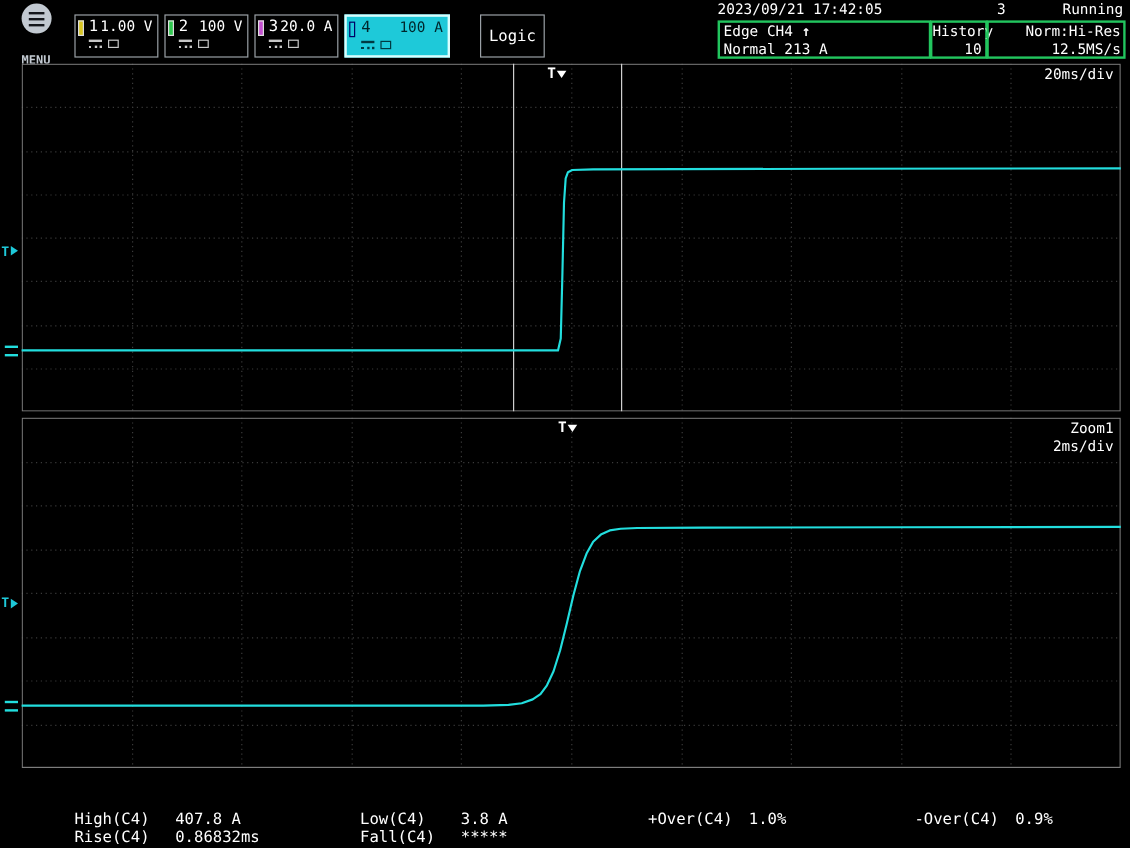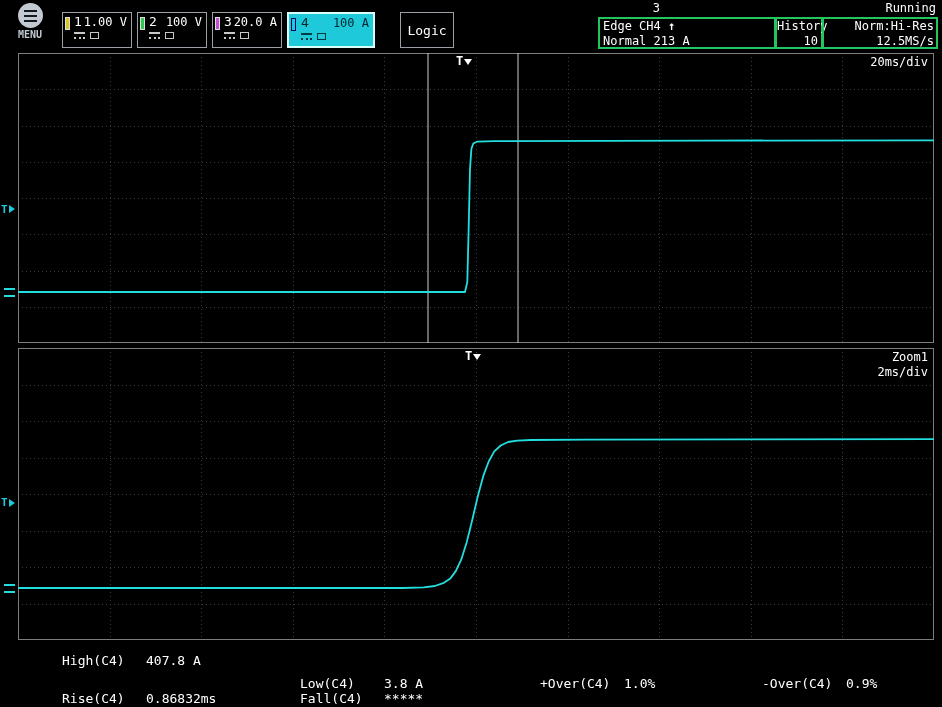--- a/index.html
+++ b/index.html
@@ -14,21 +14,21 @@
     color:#fff;
   }
   .screen{position:absolute;inset:0}
 
   
   .header{position:absolute;left:0;top:0;width:942px;height:50px}
   .menu{position:absolute;left:10px;top:3px;width:40px;text-align:center;cursor:pointer}
   .menu-icon{width:25px;height:25px;border-radius:50%;background:#c2c9d1;
     display:flex;flex-direction:column;justify-content:center;align-items:center;gap:3px;margin:0 auto}
   .menu-icon i{width:13px;height:2px;background:#14171c;display:block}
-  .menu-label{font-size:10px;color:#c2c9d1;font-weight:bold;margin-top:1px}
+  .menu-label{font-size:10px;color:#c2c9d1;font-weight:bold;margin-top:17px}
 
   .channels{position:absolute;left:62px;top:12px;display:flex;gap:5px;align-items:stretch}
   .chan{width:70px;height:36px;border:1px solid #9aa0a6;position:relative;
     padding:2px 4px 1px 11px;cursor:pointer;background:#000}
   .chan-bar{position:absolute;left:2px;top:4px;width:5px;height:13px;border:1px solid #ddd}
   .chan-row1{display:flex;justify-content:space-between;align-items:baseline;line-height:14px}
   .chan-num{font-size:13px}
   .chan-val{font-size:12px}
   .chan-row2{display:flex;gap:5px;align-items:center;margin-top:3px;color:#c8c8c8}
   .ic-dc{display:inline-block;width:11px;height:7px;border-top:2px solid currentColor;border-bottom:2px dotted currentColor}
@@ -137,20 +137,21 @@
     </div>
   </div>
 </div>
 
     <div class="logic-box">
       <span>Logic</span>
     </div>
 
     <div class="info">
       <div class="info-top">
+        <span class="datetime">2023/09/21 17:42:05</span>
         <span class="acq">3</span>
         <span class="status">Running</span>
       </div>
       <div class="info-boxes">
         <div class="cell trig-box">
           <div>
             <span>Edge CH4</span>
             <span class="slope">↑</span>
           </div>
           <div>Normal 213 A</div>
@@ -229,21 +230,21 @@
       <span>T</span>
       <i class="tri-down"></i>
     </div>
     <div class="lvl-marker" style="top: 148.052px;">
       <span>T</span>
       <i class="tri-right"></i>
     </div>
     <div class="gnd-marker" style="top: 236.024px;"></div>
   </div>
 
-  <div class="meas" style="left:62px;top:653px">
+  <div class="meas" style="left:62px;top:676px">
     <span class="lbl">High(C4)</span>
     <span class="val">407.8 A</span>
   </div>
   <div class="meas" style="left:62px;top:691px">
     <span class="lbl">Rise(C4)</span>
     <span class="val">0.86832ms</span>
   </div>
   <div class="meas" style="left:300px;top:676px">
     <span class="lbl">Low(C4)</span>
     <span class="val">3.8 A</span>

